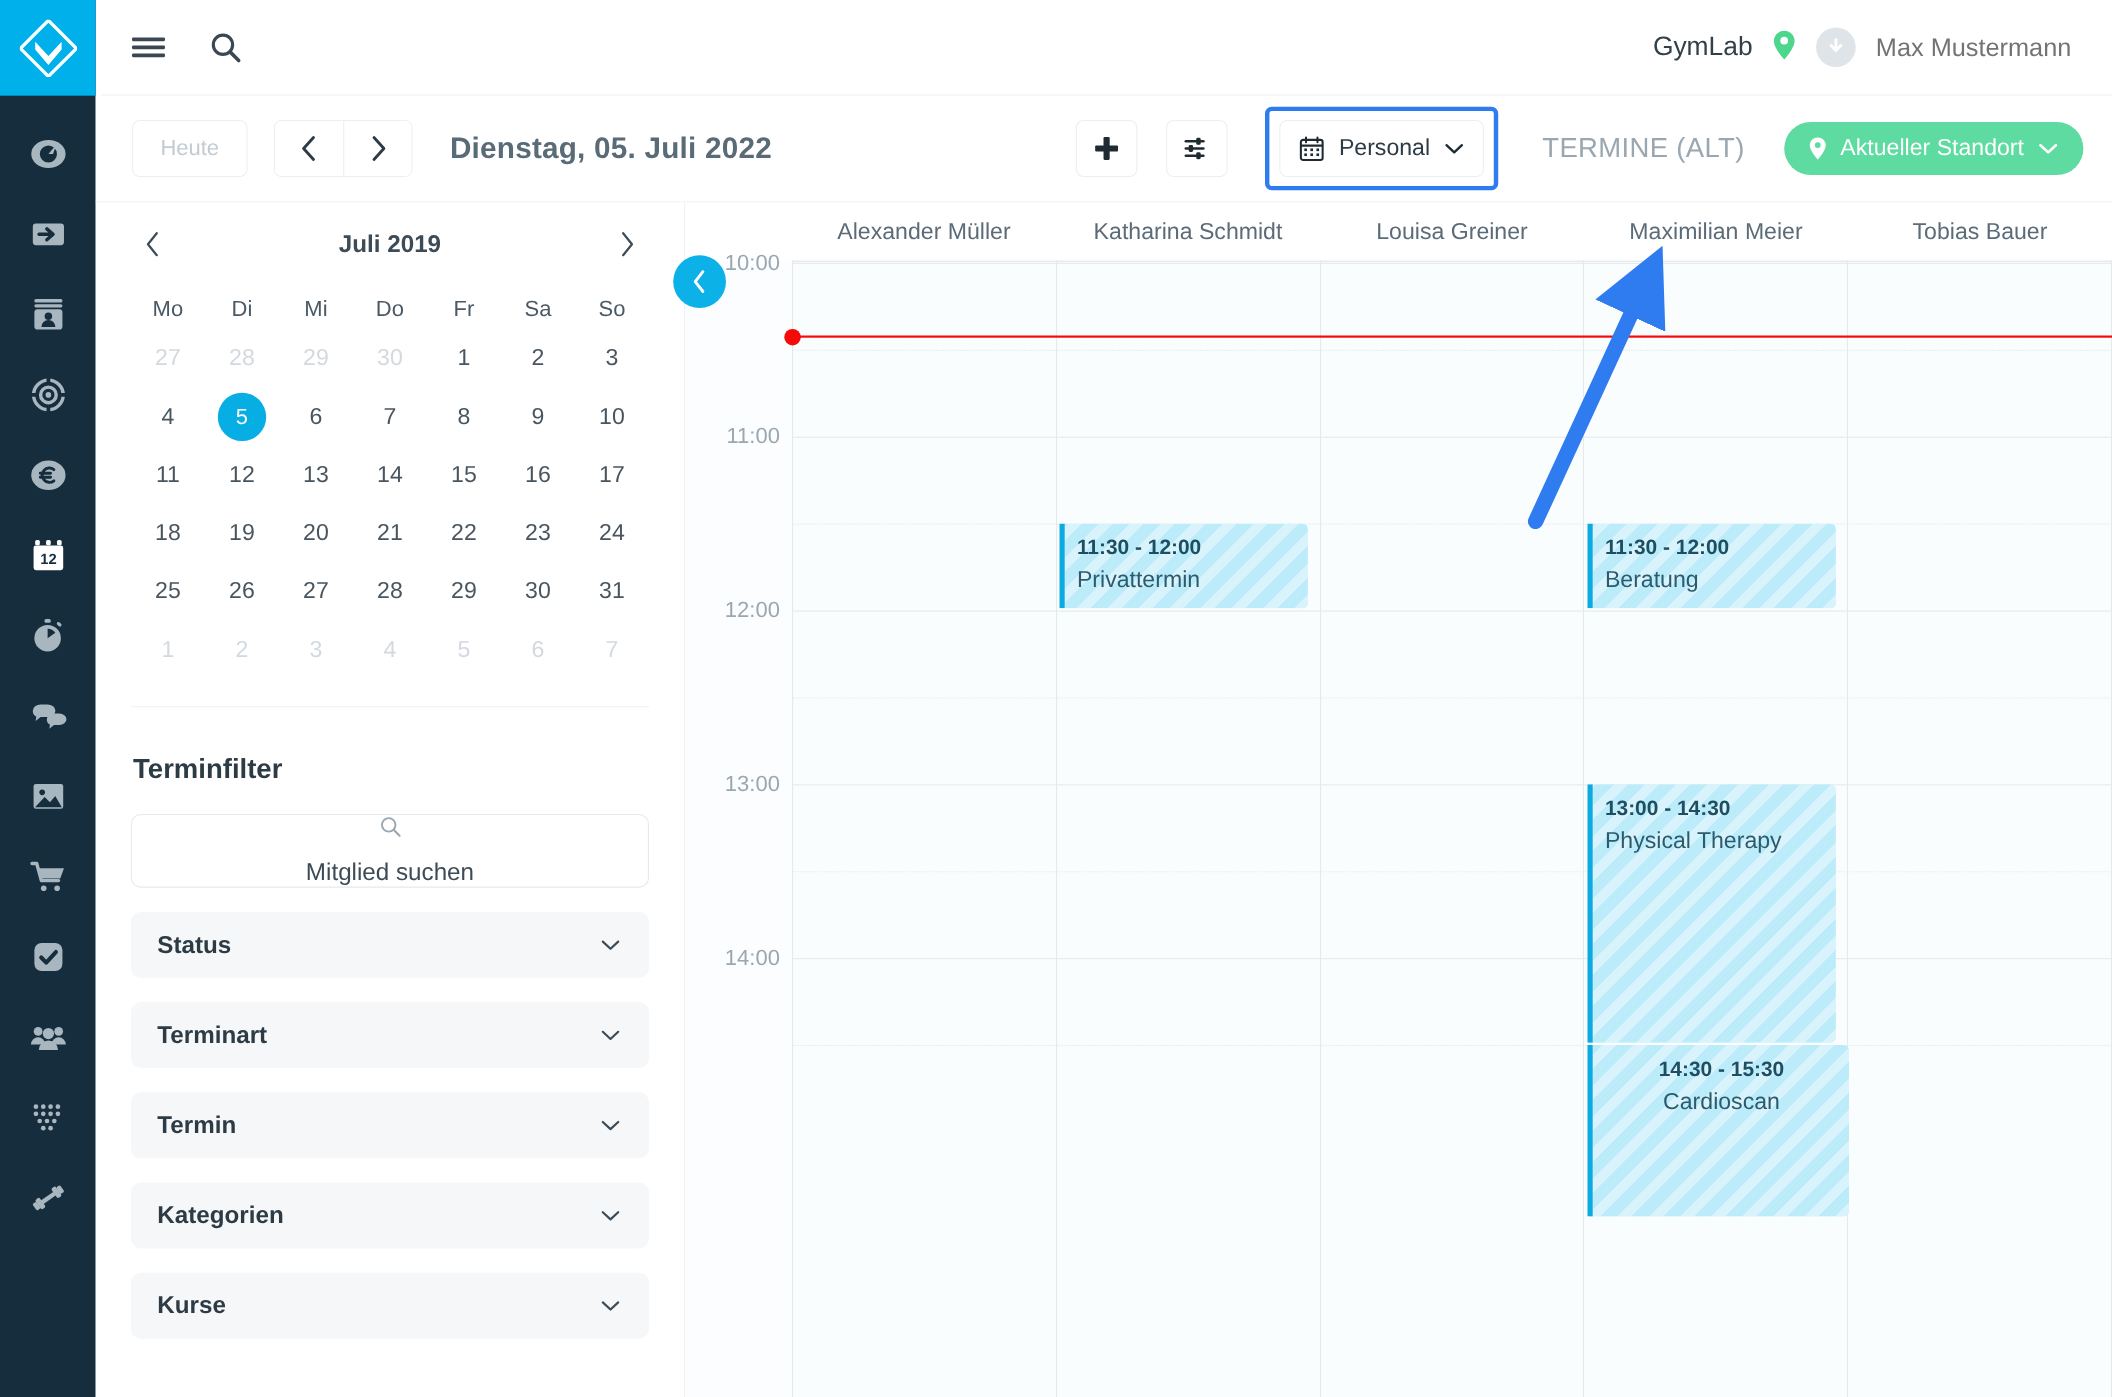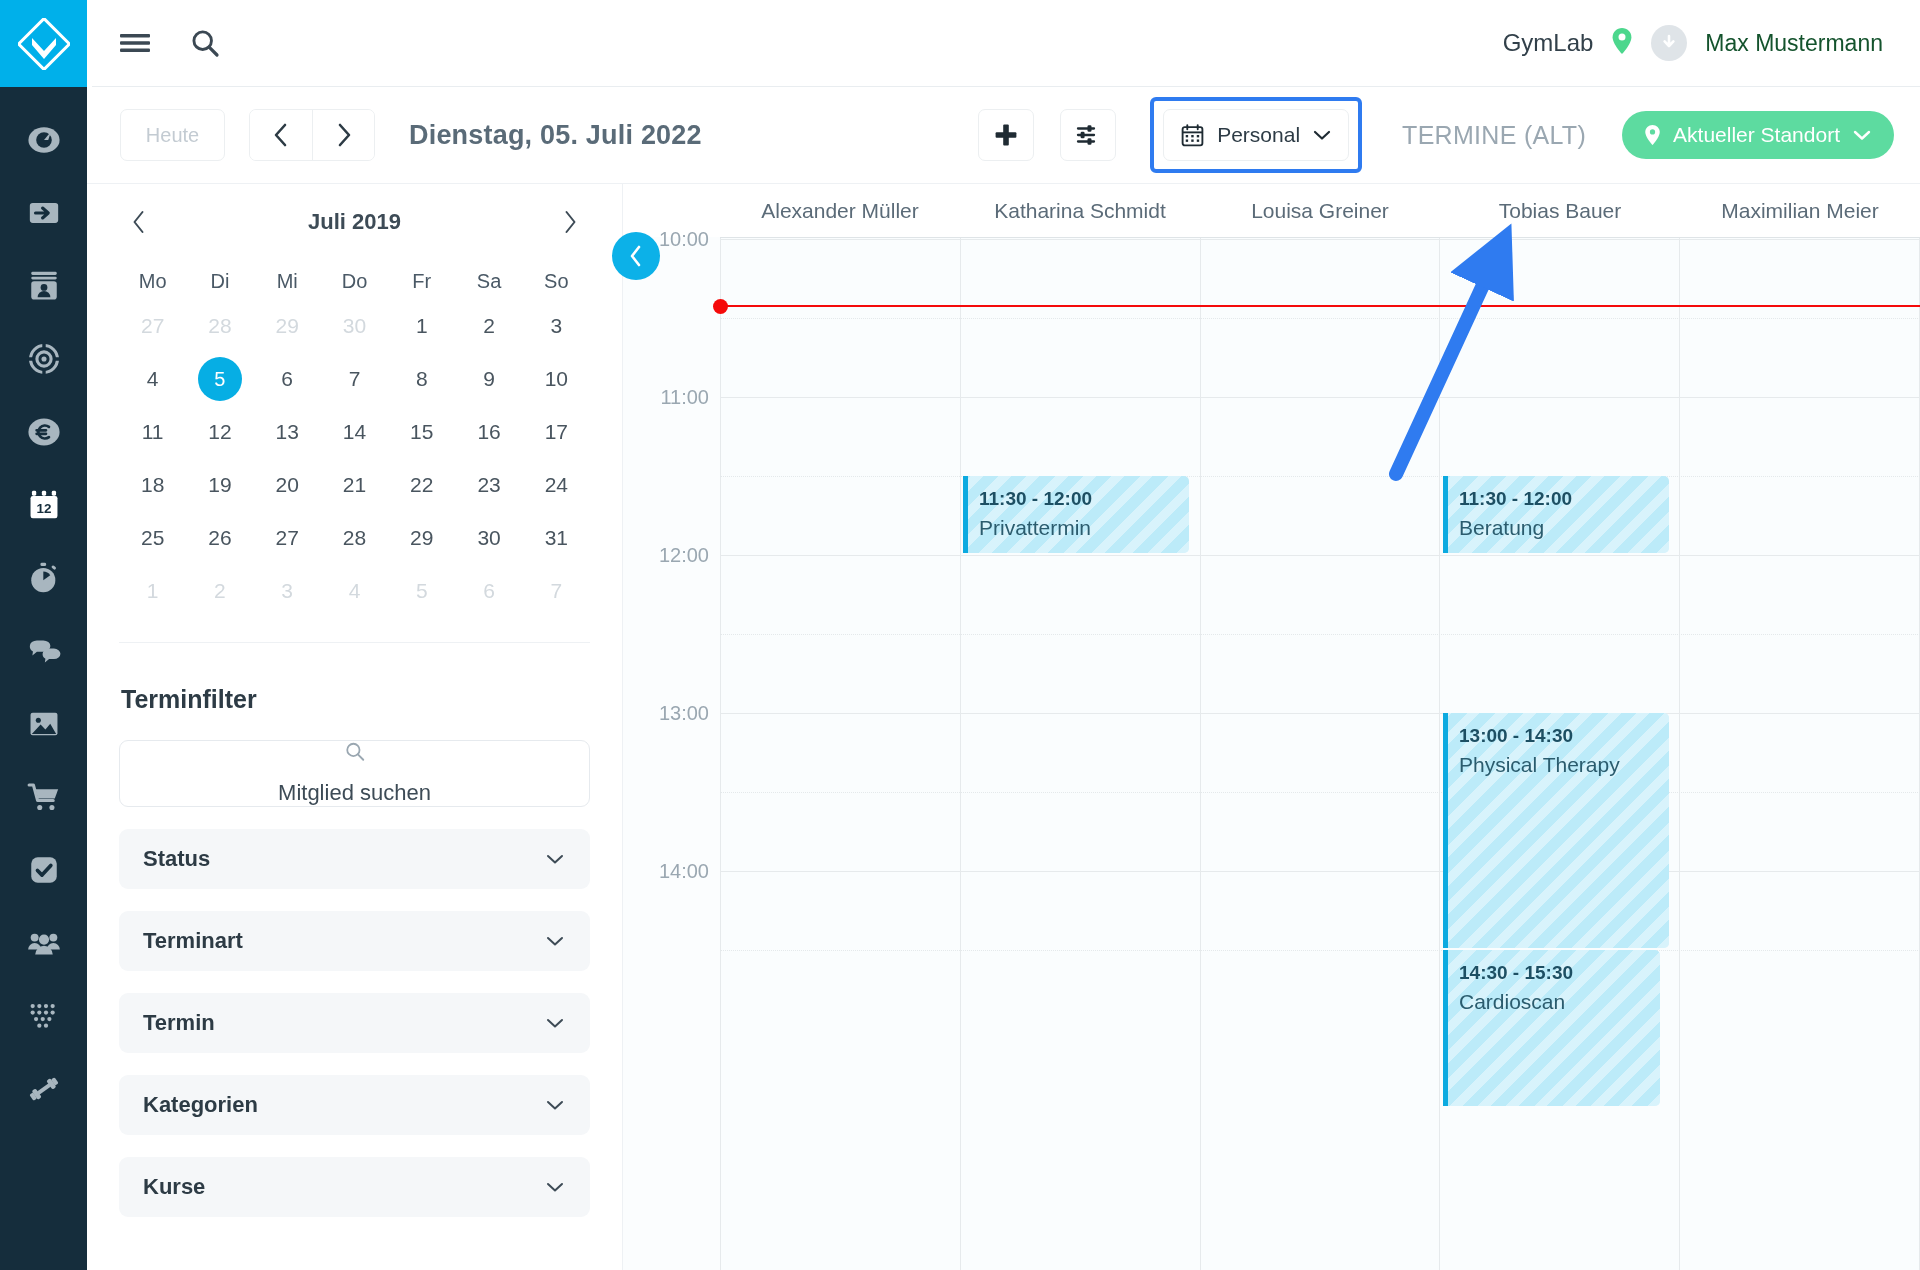--- a/index.html
+++ b/index.html
@@ -50,21 +50,21 @@
     gap: 18px; padding-right: 42px;
   }
   .gym-name {
     font-size: 24px; color: #32404a; font-weight: 400;
   }
   .pin-green { color: #4cd78d; }
   .dl-circle {
     width: 36px; height: 36px; border-radius: 50%;
     background: #dfe4e8; display: flex; align-items: center; justify-content: center;
   }
-  .user-name { font-size: 23px; color: #14532d; }
+  .user-name { font-size: 23px; color: #737373; }
 
   
   .toolbar {
     position: absolute; left: 87px; top: 87px;
     width: 1833px; height: 97px;
     background: #ffffff;
     display: flex; align-items: center;
     border-bottom: 1px solid #eef1f4;
   }
   .btn-heute {
@@ -622,22 +622,22 @@
       </div>
   </div>
 
   <div class="calendar">
     <div class="cal-head">
       <div class="gutter"></div>
       <div id="cal-cols" style="display:flex;flex:1;">
           <div class="col">Alexander Müller</div>
           <div class="col">Katharina Schmidt</div>
           <div class="col">Louisa Greiner</div>
+          <div class="col">Maximilian Meier</div>
           <div class="col">Tobias Bauer</div>
-          <div class="col">Maximilian Meier</div>
         </div>
     </div>
 
     <div class="cal-body">
       <div class="grid-cols">
         <div class="gutter"></div>
         <div class="gcol"></div>
         <div class="gcol"></div>
         <div class="gcol"></div>
         <div class="gcol"></div>
@@ -667,21 +667,21 @@
             <div class="ev-title">Privattermin</div>
           </div>
           <div class="event" style="top: 239px; height: 77px; left: 820px; width: 226px;">
             <div class="ev-time">11:30 - 12:00</div>
             <div class="ev-title">Beratung</div>
           </div>
           <div class="event" style="top: 476px; height: 235px; left: 820px; width: 226px;">
             <div class="ev-time">13:00 - 14:30</div>
             <div class="ev-title">Physical Therapy</div>
           </div>
-          <div class="event" style="top: 713px; height: 156px; left: 820px; width: 217px;">
+          <div class="event" style="top: 713px; height: 156px; left: 820px; width: 238px; text-align: center;">
             <div class="ev-time">14:30 - 15:30</div>
             <div class="ev-title">Cardioscan</div>
           </div>
         </div>
       <div class="now-dot" id="now-dot" style="top: 67.8333px;"></div>
       <div class="now-line" id="now-line" style="top: 67.8333px;"></div>
     </div>
   </div>
 
   <div class="collapse-btn">

